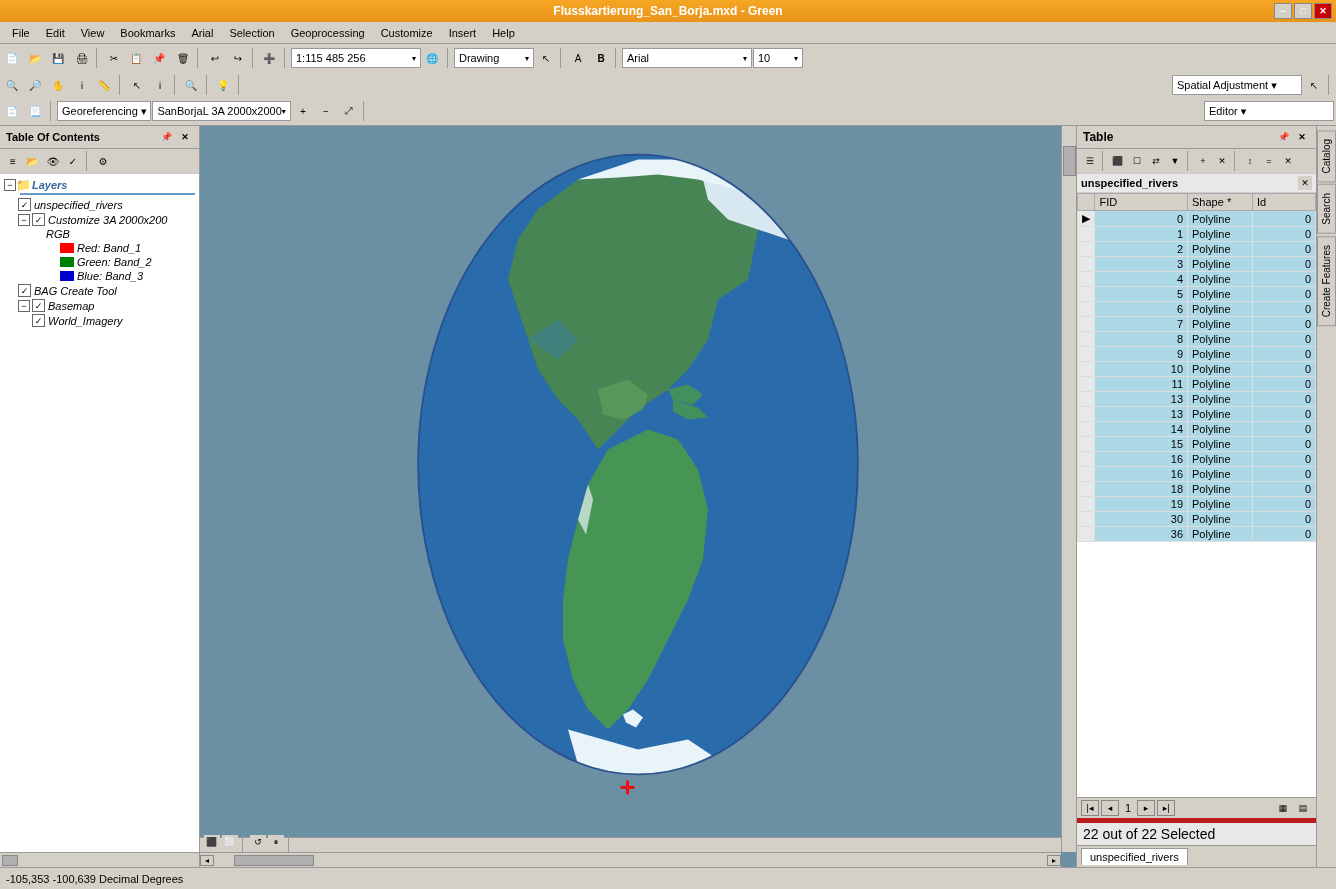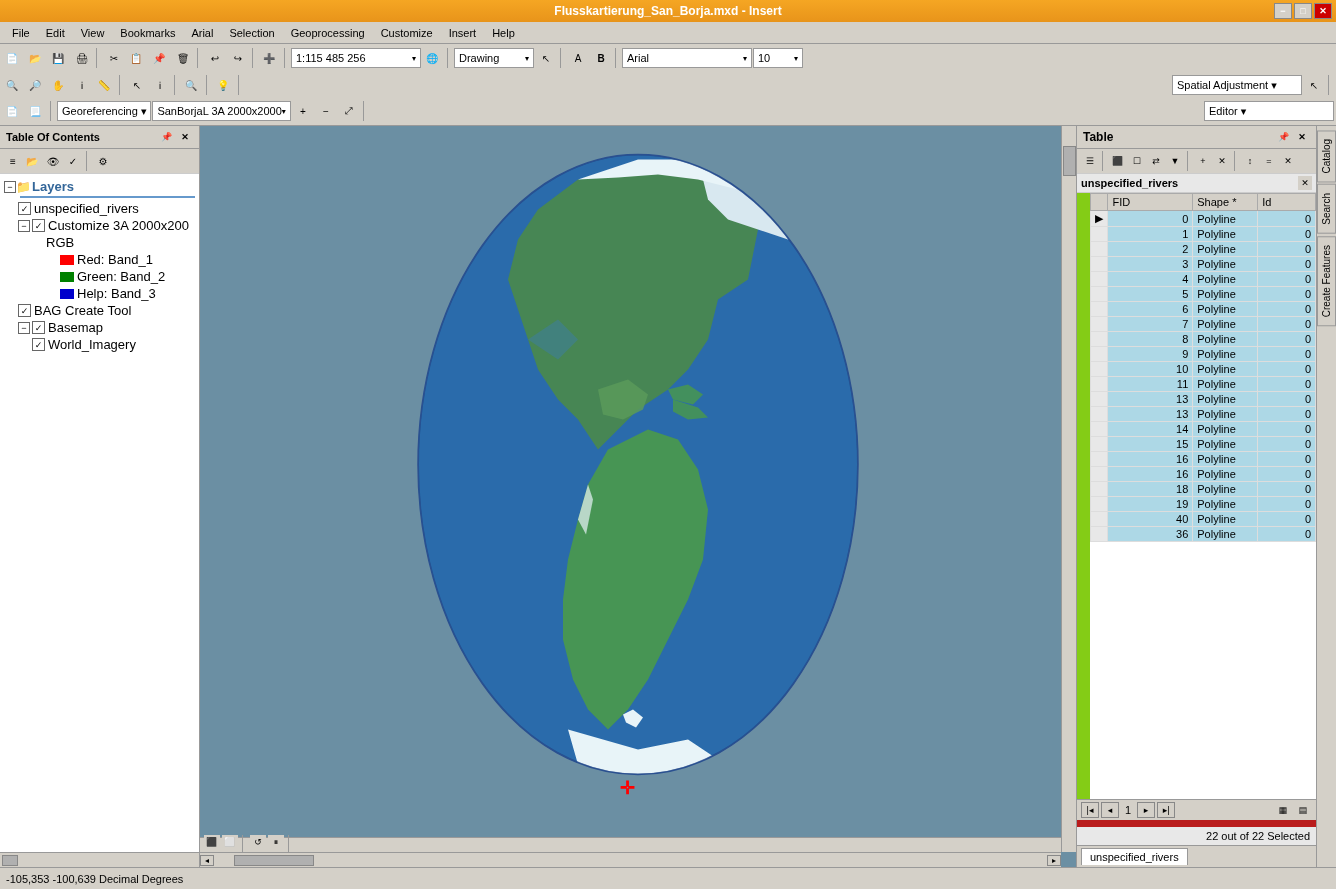--- a/index.html
+++ b/index.html
@@ -115,21 +115,21 @@
       display: flex;
       align-items: center;
       padding: 1px 4px;
       cursor: pointer;
       font-size: 11px;
     }
     .tree-indent { width: 14px; flex-shrink: 0; }
     .tree-expand { width: 12px; height: 12px; border: 1px solid #666; display: flex; align-items: center; justify-content: center; font-size: 9px; margin-right: 2px; cursor: pointer; background: white; }
     .tree-checkbox { width: 13px; height: 13px; border: 1px solid #666; margin-right: 3px; display: flex; align-items: center; justify-content: center; background: white; flex-shrink: 0; }
     .tree-checkbox.checked::after { content: '✓'; font-size: 9px; color: #000; }
-    .tree-label { font-size: 13px; }
+    .tree-label { font-size: 11px; font-style: italic; }
     .legend-box { width: 14px; height: 10px; margin-right: 3px; flex-shrink: 0; }
 
     
     .map-area {
       flex: 1;
       background: #6b8fa3;
       position: relative;
       overflow: hidden;
     }
     .map-scrollbar-h {
@@ -156,21 +156,21 @@
       width: 80px;
       height: 11px;
       background: #b0b0b0;
       border: 1px solid #888;
       margin-left: 20px;
     }
 
     
     .table-panel {
       width: 240px;
-      background: #84cc16;
+      background: #5eead4;
       border-left: 1px solid #999;
       display: flex;
       flex-direction: column;
       flex-shrink: 0;
     }
     .table-header {
       background: #d4d0c8;
       padding: 3px 6px;
       font-size: 12px;
       font-weight: bold;
@@ -196,21 +196,20 @@
       justify-content: space-between;
     }
     .table-name {
       font-size: 11px;
       font-weight: bold;
     }
     .attr-table {
       flex: 1;
       overflow-y: auto;
       background: white;
-      margin-left: 13px;
     }
     .attr-table table {
       width: 100%;
       border-collapse: collapse;
       font-size: 11px;
     }
     .attr-table th {
       background: #d4d0c8;
       border: 1px solid #aaa;
       padding: 2px 4px;
@@ -350,21 +349,21 @@
       align-items: center;
     }
     .bottom-icons {
       display: flex; gap: 2px; padding: 0 4px;
     }
   </style>
 </head>
 <body>
 
 <div class="title-bar">
-  <span>Flusskartierung_San_Borja.mxd - Insert</span>
+  <span>Flusskartierung_San_Borja.mxd - Green</span>
   <div class="title-bar-buttons">
     <div class="title-btn">−</div>
     <div class="title-btn">□</div>
     <div class="title-btn close">✕</div>
   </div>
 </div>
 
 <div class="menu-bar">
   <span class="menu-item">File</span>
   <span class="menu-item">Edit</span>
@@ -538,21 +537,21 @@
         <div class="legend-box" style="background:green;"></div>
         <span class="tree-label">Green: Band_2</span>
       </div>
 
       <div class="tree-item">
         <div class="tree-indent"></div>
         <div class="tree-indent"></div>
         <div class="tree-indent"></div>
         <div class="tree-indent"></div>
         <div class="legend-box" style="background:#0000cc;"></div>
-        <span class="tree-label">Help:  Band_3</span>
+        <span class="tree-label">Blue:  Band_3</span>
       </div>
 
       <div class="tree-item">
         <div class="tree-indent"></div>
         <div class="tree-checkbox checked"></div>
         <span class="tree-label">BAG Create Tool</span>
       </div>
 
       <div class="tree-item">
         <div class="tree-indent"></div>
@@ -806,21 +805,21 @@
               <td>0</td>
             </tr>
             <tr class="row-selected">
               <td class="row-arrow-col"></td>
               <td>19</td>
               <td class="shape-col" style="text-align: left;">Polyline</td>
               <td>0</td>
             </tr>
             <tr class="row-selected">
               <td class="row-arrow-col"></td>
-              <td>40</td>
+              <td>30</td>
               <td class="shape-col" style="text-align: left;">Polyline</td>
               <td>0</td>
             </tr>
             <tr class="row-selected">
               <td class="row-arrow-col"></td>
               <td>36</td>
               <td class="shape-col" style="text-align: left;">Polyline</td>
               <td>0</td>
             </tr>
           </tbody>
@@ -831,21 +830,21 @@
       <div class="nav-btn">|◂</div>
       <div class="nav-btn">◂</div>
       <span class="page-num">1</span>
       <div class="nav-btn">▸</div>
       <div class="nav-btn">▸|</div>
       <div style="flex:1"></div>
       <div class="tb-btn" style="width:18px;height:16px;font-size:9px">▦</div>
       <div class="tb-btn" style="width:18px;height:16px;font-size:9px">▤</div>
     </div>
 
-    <div style="padding:3px 6px;background:#e8e8e8;border-top:7px solid #b91c1c;font-size:11px;text-align:right;">
+    <div style="padding:3px 6px;background:#e8e8e8;border-top:5px solid #b91c1c;font-size:14px;">
       <span>22 out of 22 Selected</span>
     </div>
 
     <div style="display:flex;align-items:center;padding:2px 4px;background:#d4d0c8;border-top:1px solid #999;">
       <div style="background:white;border:1px solid #999;border-bottom:none;padding:2px 8px;font-size:11px;cursor:pointer;">unspecified_rivers</div>
     </div>
   </div>
 
   <div class="right-tabs">
     <div class="right-tab">Catalog</div>

